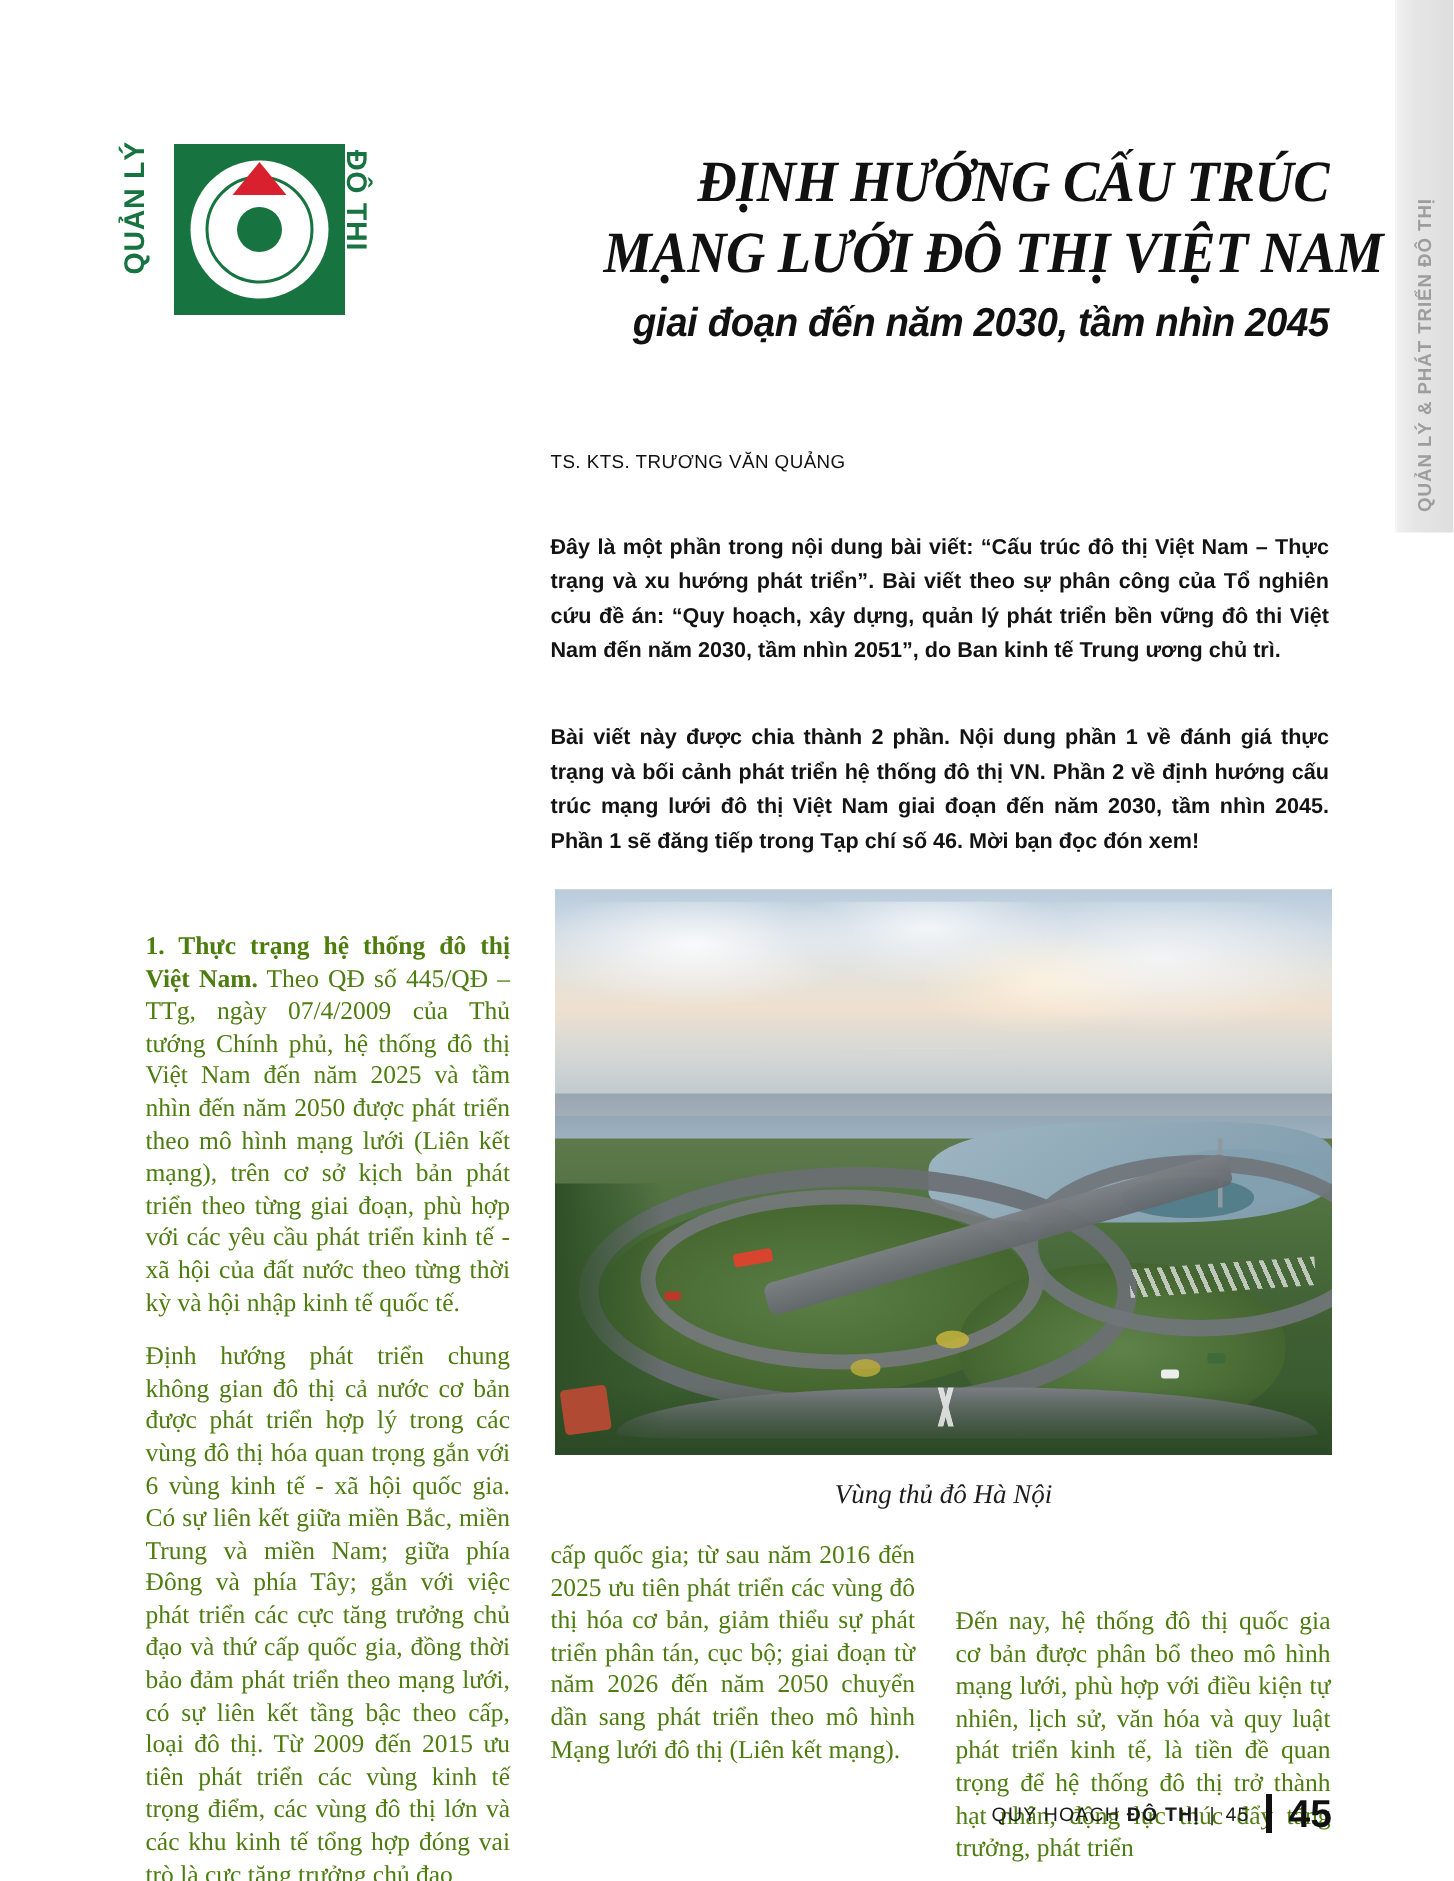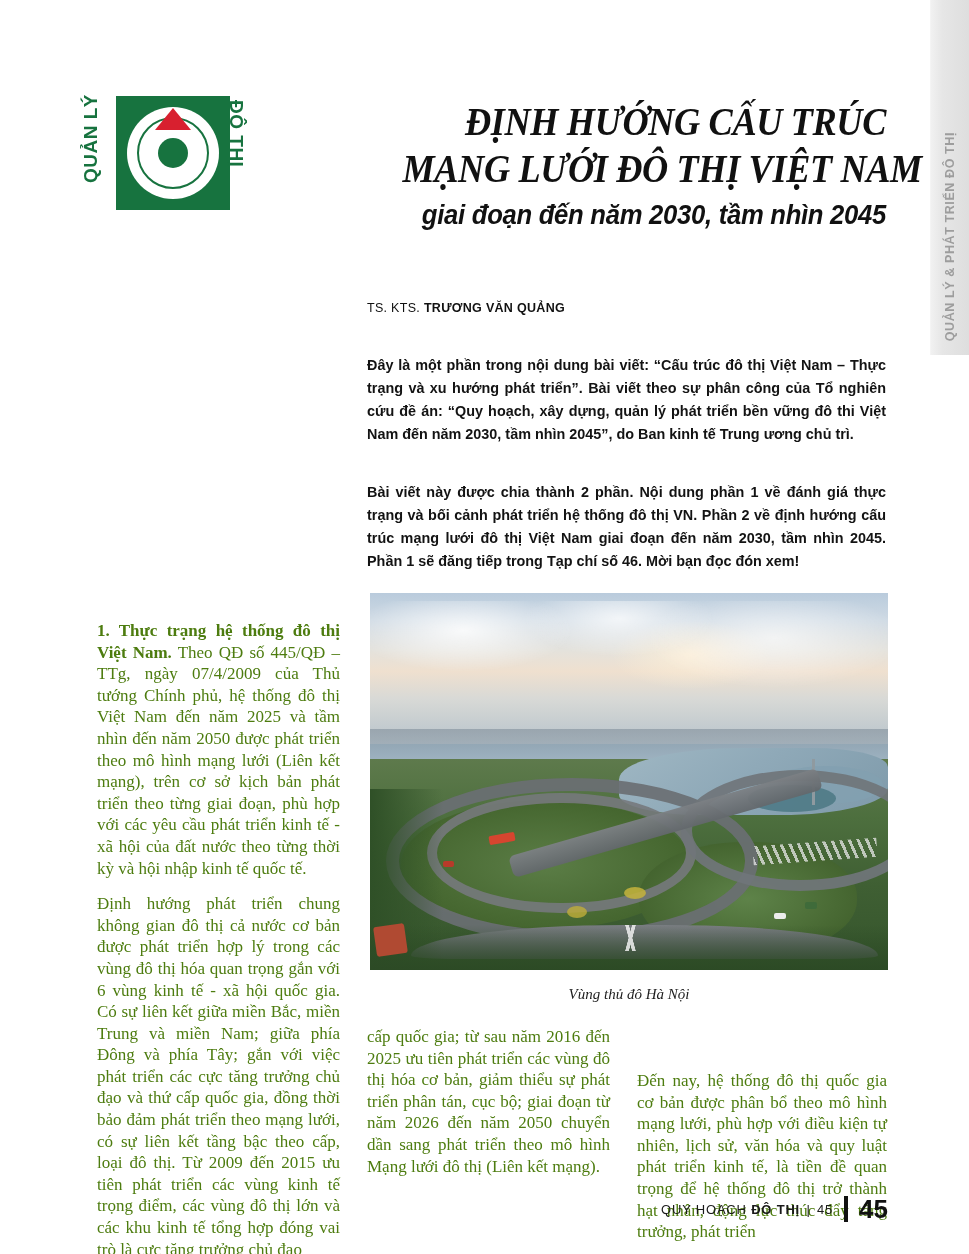--- a/index.html
+++ b/index.html
@@ -170,21 +170,21 @@
   
   .byline {
     position: absolute;
     left: 367px;
     top: 301px;
     font-family: "Liberation Sans", sans-serif;
     font-size: 12.5px;
     letter-spacing: 0.3px;
     color: #111111;
   }
-  .byline .b-strong { font-weight: bold; }
+  .byline .b-strong { font-weight: normal; }
 
   
   .lead {
     position: absolute;
     left: 367px;
     width: 519px;
     font-family: "Liberation Sans", sans-serif;
     font-weight: bold;
     font-size: 14.4px;
     line-height: 23px;
@@ -405,21 +405,21 @@
 
   
   .caption {
     position: absolute;
     left: 370px;
     top: 986px;
     width: 518px;
     text-align: center;
     font-family: "Liberation Serif", serif;
     font-style: italic;
-    font-size: 15px;
+    font-size: 18px;
     color: #1d1d1d;
   }
 
   
   .col {
     position: absolute;
     font-family: Liberation Serif, serif;
     font-size: 17px;
     line-height: 21.6px;
     text-align: justify;
@@ -486,21 +486,21 @@
 <div class="headline">
   <div class="hl-line">ĐỊNH HƯỚNG CẤU TRÚC</div>
   <div class="hl-line">MẠNG LƯỚI ĐÔ THỊ VIỆT NAM</div>
   <div class="hl-sub">giai đoạn đến năm 2030, tầm nhìn 2045</div>
 </div>
 
 <div class="byline">
   <span>TS. KTS. </span><span class="b-strong">TRƯƠNG VĂN QUẢNG</span>
 </div>
 
-<div class="lead lead-1">Đây là một phần trong nội dung bài viết: “Cấu trúc đô thị Việt Nam – Thực trạng và xu hướng phát triển”. Bài viết theo sự phân công của Tổ nghiên cứu đề án: “Quy hoạch, xây dựng, quản lý phát triển bền vững đô thi Việt Nam đến năm 2030, tầm nhìn 2045”, do Ban kinh tế Trung ương chủ trì.</div>
+<div class="lead lead-1">Đây là một phần trong nội dung bài viết: “Cấu trúc đô thị Việt Nam – Thực trạng và xu hướng phát triển”. Bài viết theo sự phân công của Tổ nghiên cứu đề án: “Quy hoạch, xây dựng, quản lý phát triển bền vững đô thi Việt Nam đến năm 2030, tầm nhìn 2051”, do Ban kinh tế Trung ương chủ trì.</div>
 <div class="lead lead-2">Bài viết này được chia thành 2 phần. Nội dung phần 1 về đánh giá thực trạng và bối cảnh phát triển hệ thống đô thị VN. Phần 2 về định hướng cấu trúc mạng lưới đô thị Việt Nam giai đoạn đến năm 2030, tầm nhìn 2045. Phần 1 sẽ đăng tiếp trong Tạp chí số 46. Mời bạn đọc đón xem!</div>
 
 <div class="photo">
   <div class="ph-sky"></div>
   <div class="ph-clouds"></div>
   <div class="ph-skyline"></div>
   <div class="ph-ground"></div>
   <div class="ph-lake"></div>
   <div class="ph-lake2"></div>
   <div class="ph-green-a"></div>

